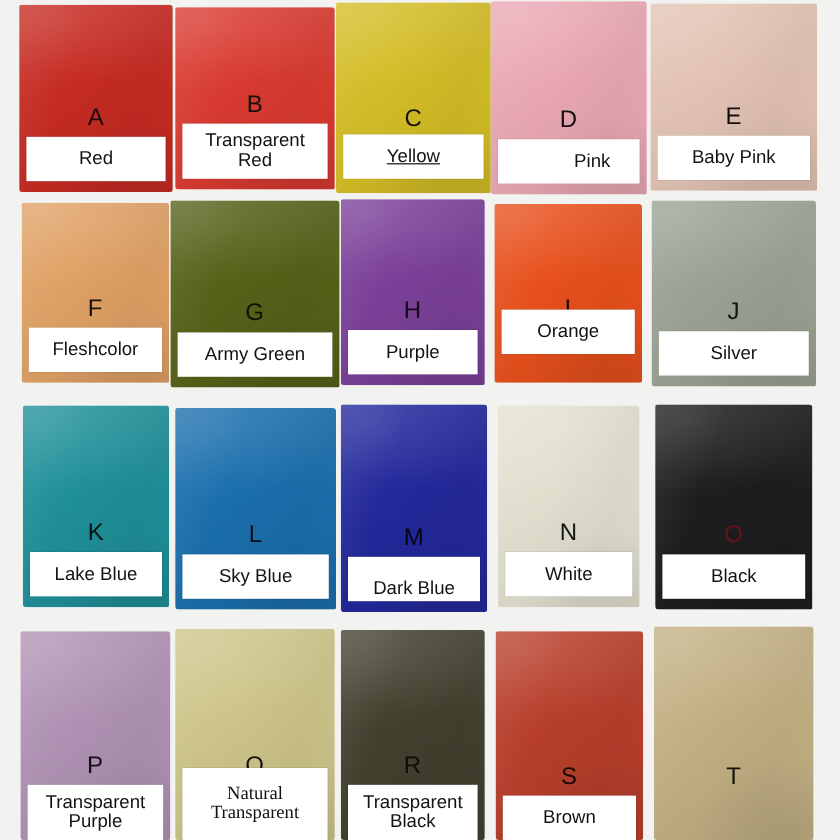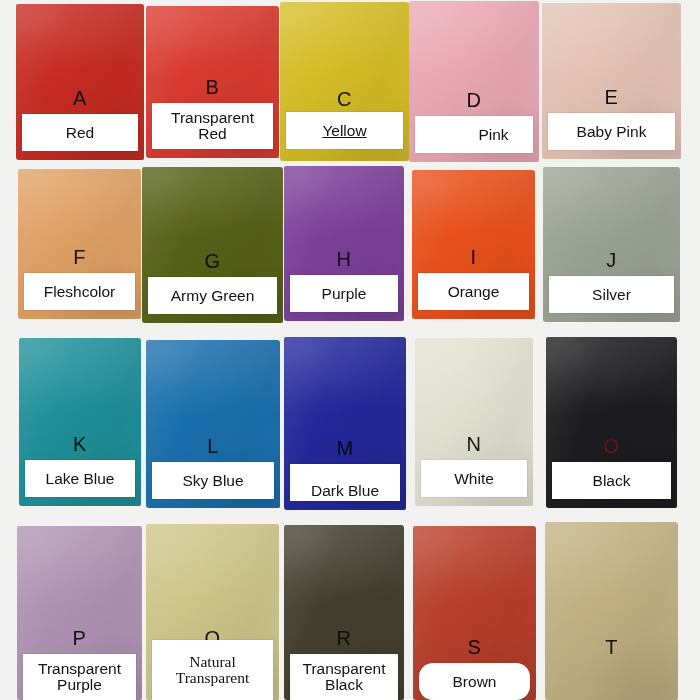--- a/index.html
+++ b/index.html
@@ -141,21 +141,21 @@
     <div class="swatch" style="left: 284px; top: 166px; width: 120px; height: 155px;">
       <div class="chip" style="background: rgb(123, 64, 153);"></div>
       <div class="code" style="color: rgb(18, 10, 24); bottom: 52px;">H</div>
       <div class="label" style="bottom: 9px; height: 37px;">
         <span>Purple</span>
       </div>
     </div>
     <div class="swatch" style="left: 412px; top: 170px; width: 123px; height: 149px;">
       <div class="chip" style="background: rgb(232, 80, 28);"></div>
       <div class="code" style="color: rgb(25, 10, 4); bottom: 52px;">I</div>
-      <div class="label" style="bottom: 9px; height: 37px; justify-content: flex-end;">
+      <div class="label" style="bottom: 24px; height: 37px; justify-content: flex-end;">
         <span>Orange</span>
       </div>
     </div>
     <div class="swatch" style="left: 543px; top: 167px; width: 137px; height: 155px;">
       <div class="chip" style="background: rgb(155, 163, 148);"></div>
       <div class="code" style="color: rgb(17, 19, 16); bottom: 52px;">J</div>
       <div class="label" style="bottom: 9px; height: 37px; align-items: center;">
         <span>Silver</span>
       </div>
     </div>
@@ -214,21 +214,21 @@
       <div class="chip" style="background: rgb(68, 64, 47);"></div>
       <div class="code" style="color: rgb(14, 13, 7); bottom: 52px;">R</div>
       <div class="label two-line" style="bottom: 0px; height: 46px;">
         <span>Transparent
 Black</span>
       </div>
     </div>
     <div class="swatch" style="left: 413px; top: 526px; width: 123px; height: 174px;">
       <div class="chip" style="background: rgb(184, 63, 43);"></div>
       <div class="code" style="color: rgb(24, 8, 5); bottom: 43px;">S</div>
-      <div class="label" style="bottom: 0px; height: 37px; border-radius: 14px;">
+      <div class="label" style="bottom: 0px; height: 37px;">
         <span>Brown</span>
       </div>
     </div>
     <div class="swatch" style="left: 545px; top: 522px; width: 133px; height: 178px;">
       <div class="chip" style="background: rgb(195, 177, 132);"></div>
       <div class="code" style="color: rgb(22, 18, 8); bottom: 43px;">T</div>
     </div>
   </div>
 
 </body></html>

